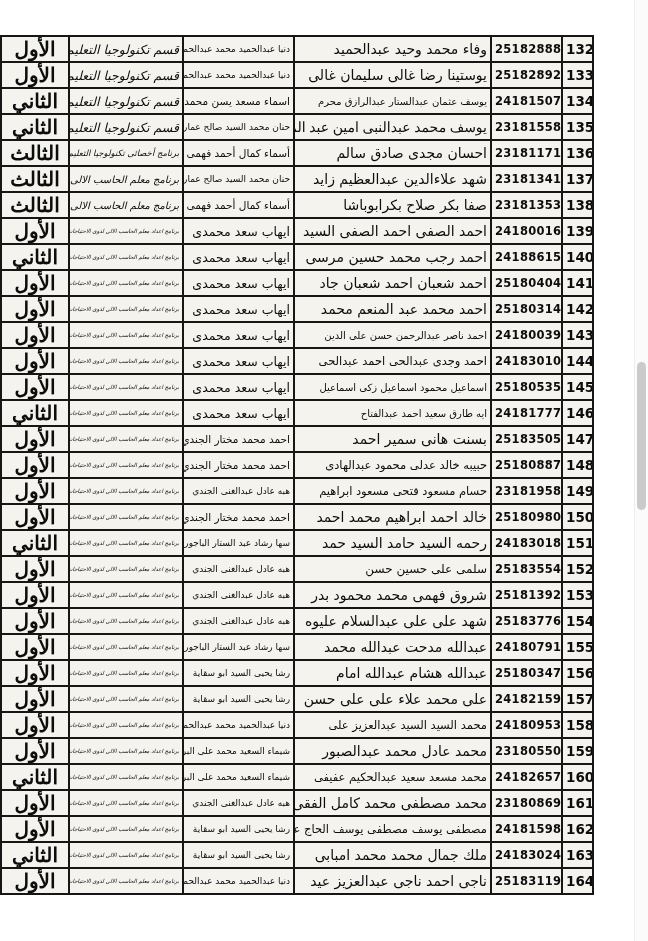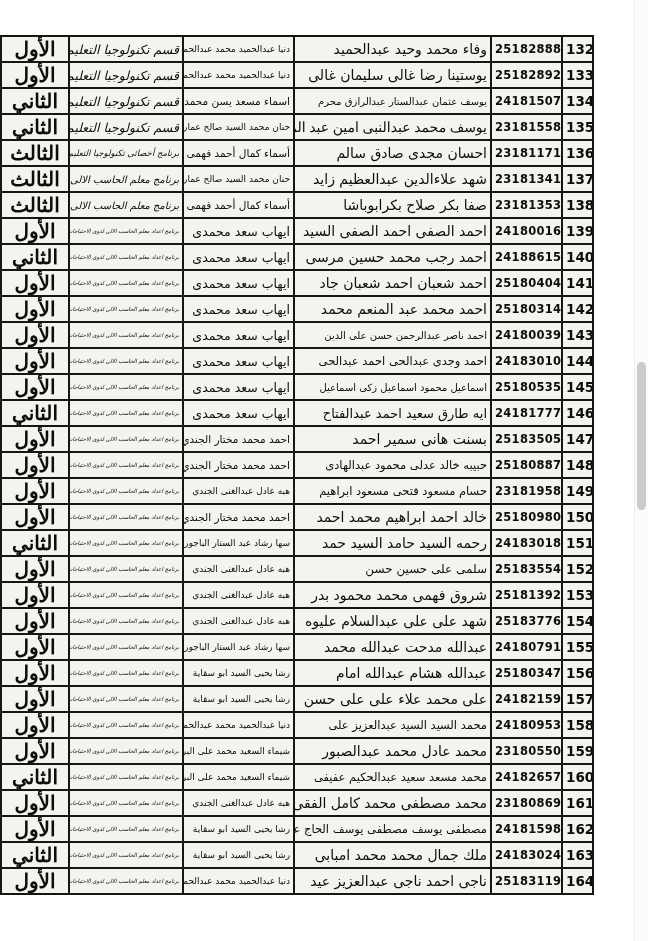--- a/index.html
+++ b/index.html
@@ -152,21 +152,21 @@
     <td class="c-num">145</td>
     <td class="c-id">25180535</td>
     <td class="c-name" style="font-size: 10px;">اسماعيل محمود اسماعيل زكى اسماعيل</td>
     <td class="c-sup" style="font-size: 12.5px;">ايهاب سعد محمدى</td>
     <td class="c-prog" style="font-size: 5.5px;">برنامج اعداد معلم الحاسب الالى لذوى الاحتياجات الخاصة ببنها</td>
     <td class="c-level">الأول</td>
   </tr>
           <tr>
     <td class="c-num">146</td>
     <td class="c-id">24181777</td>
-    <td class="c-name" style="font-size: 13px;">ايه طارق سعيد احمد عبدالفتاح</td>
+    <td class="c-name" style="font-size: 10px;">ايه طارق سعيد احمد عبدالفتاح</td>
     <td class="c-sup" style="font-size: 12.5px;">ايهاب سعد محمدى</td>
     <td class="c-prog" style="font-size: 5.5px;">برنامج اعداد معلم الحاسب الالى لذوى الاحتياجات الخاصة ببنها</td>
     <td class="c-level">الثاني</td>
   </tr>
           <tr>
     <td class="c-num">147</td>
     <td class="c-id">25183505</td>
     <td class="c-name" style="font-size: 14px;">بسنت هانى سمير احمد</td>
     <td class="c-sup" style="font-size: 10.5px;">احمد محمد مختار الجندي</td>
     <td class="c-prog" style="font-size: 5.5px;">برنامج اعداد معلم الحاسب الالى لذوى الاحتياجات الخاصة ببنها</td>

